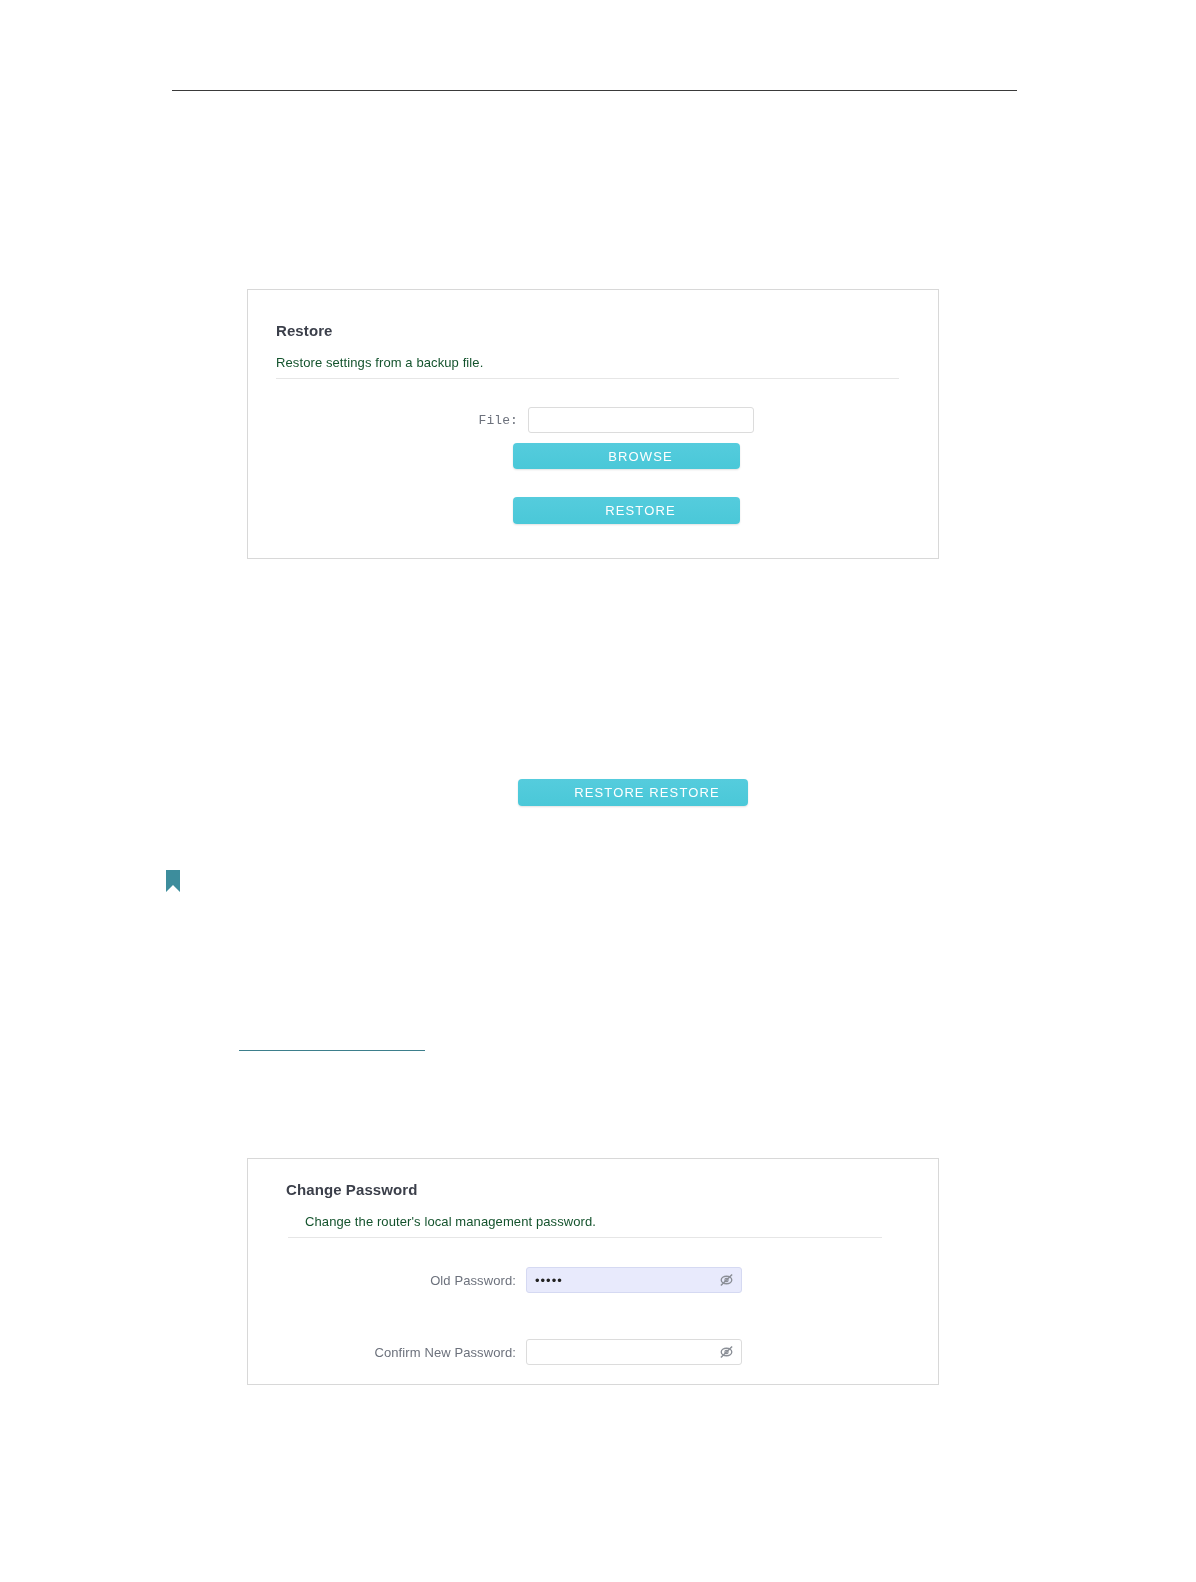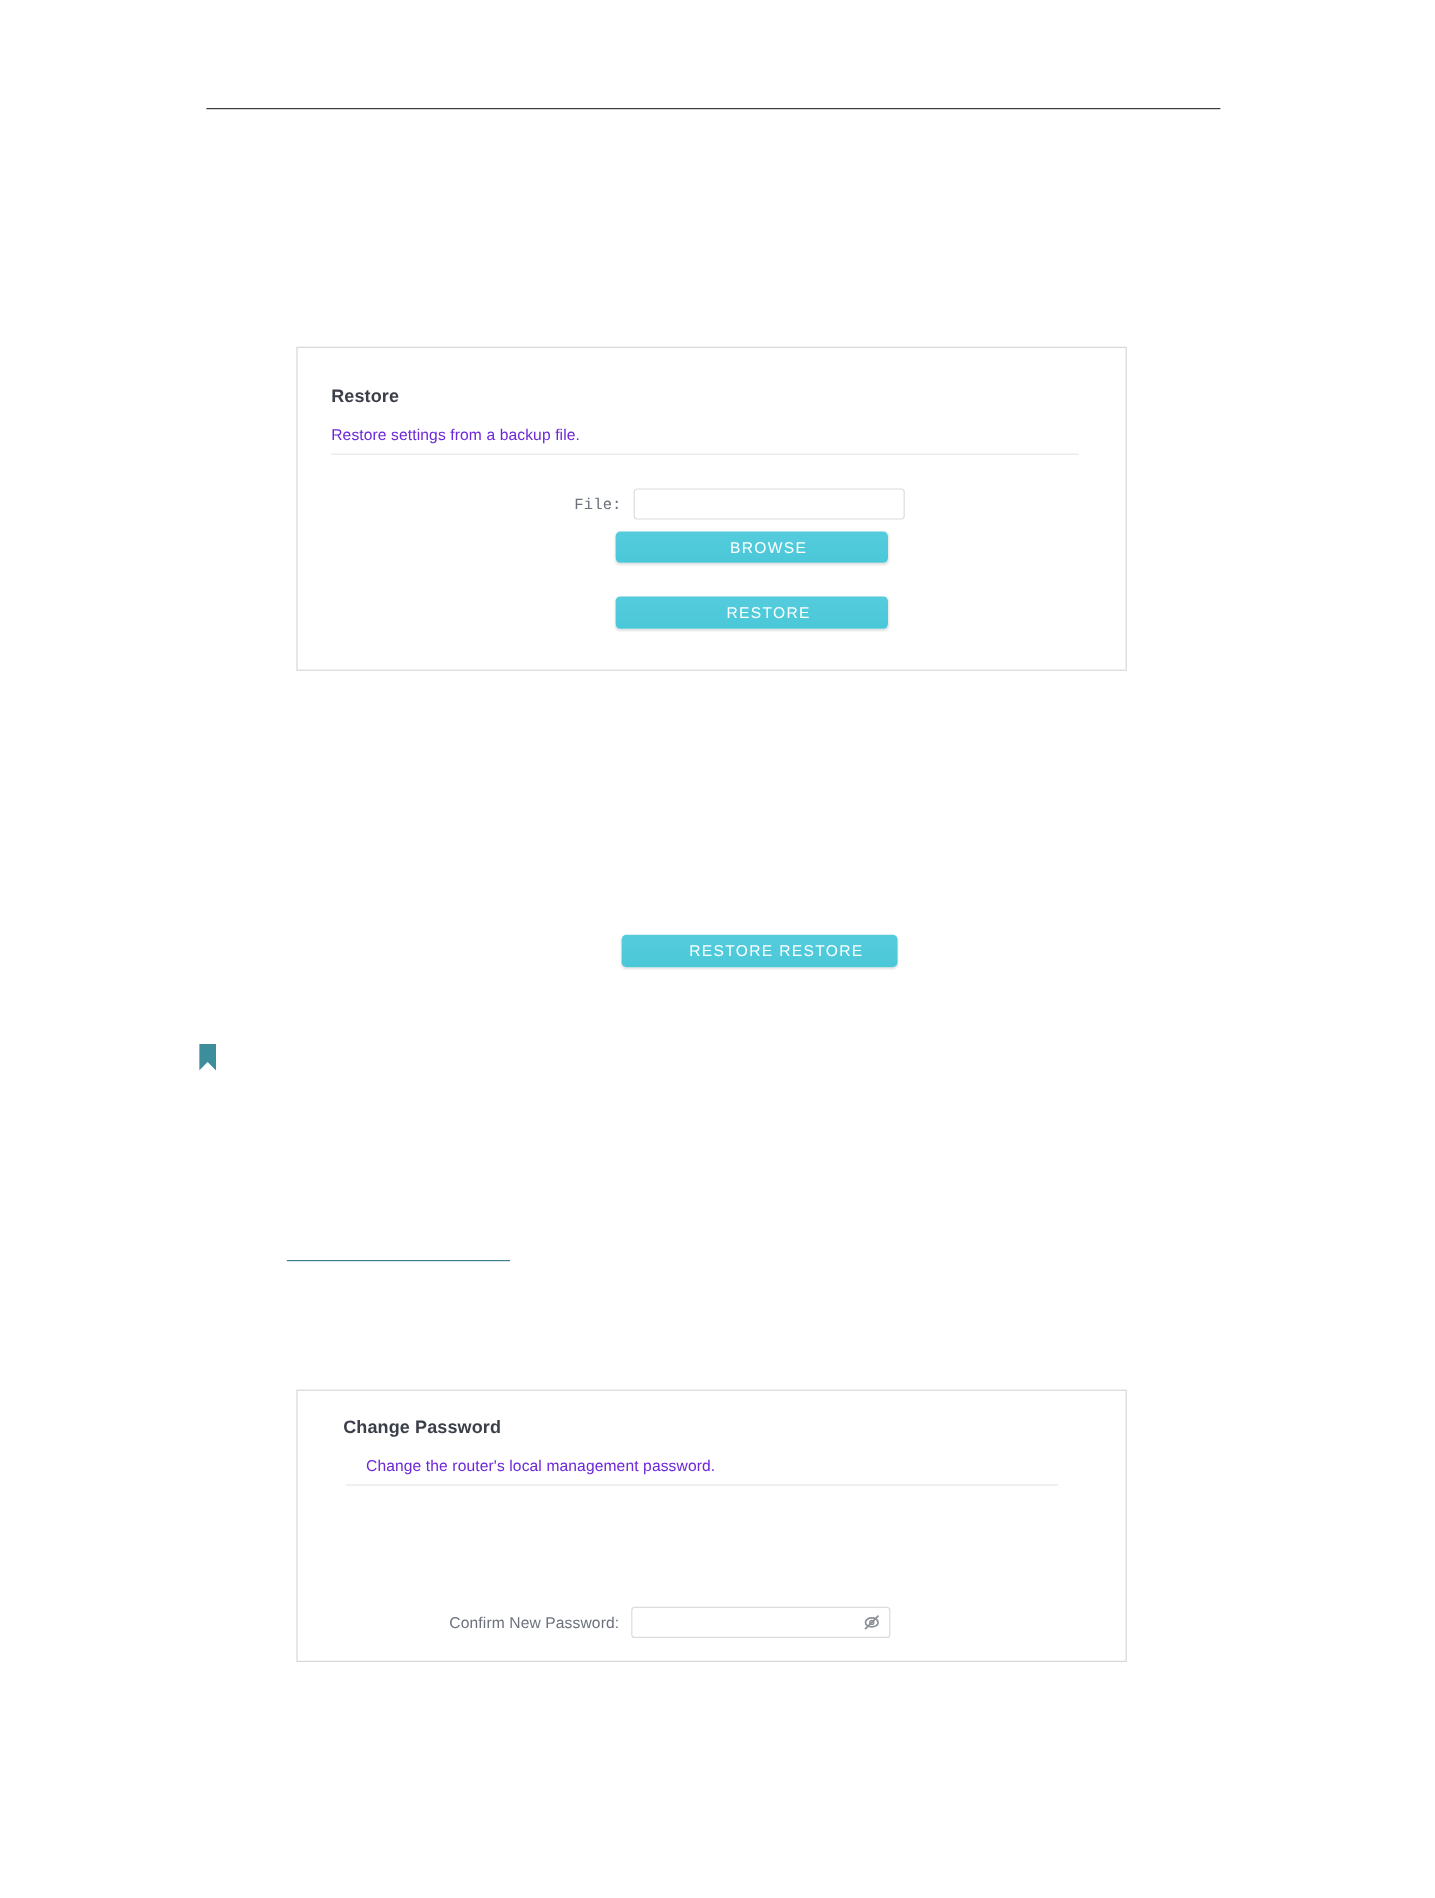--- a/index.html
+++ b/index.html
@@ -46,21 +46,21 @@
     font-size: 15px;
     font-weight: bold;
     color: #3b3f4a;
     letter-spacing: .1px;
     white-space: nowrap;
   }
 
   .card-subtitle {
     position: absolute;
     font-size: 13px;
-    color: #6d28d9;
+    color: #14532d;
     letter-spacing: .1px;
     white-space: nowrap;
   }
 
   .card-divider {
     position: absolute;
     height: 0;
     border-top: 1px solid #e6e6e6;
   }
 
@@ -217,20 +217,33 @@
     </svg>
   </span>
 
   <div class="link-underline"></div>
 
   <section class="card" id="card-password">
     <h2 class="card-title">Change Password</h2>
     <p class="card-subtitle">Change the router's local management password.</p>
     <div class="card-divider"></div>
 
+    <div class="pwd-row" id="row-old">
+      <span class="field-label">Old Password:</span>
+      <span class="pwd-wrap filled">
+        <input class="text-input" type="text" value="•••••" style="">
+        <span class="eye-icon">
+          <svg viewBox="0 0 20 20" width="17" height="17" aria-hidden="true">
+            <ellipse cx="10" cy="10" rx="6.2" ry="4.4" fill="none" stroke="currentColor" stroke-width="1.6"></ellipse>
+            <circle cx="10" cy="10" r="1.9" fill="none" stroke="currentColor" stroke-width="1.4"></circle>
+            <line x1="3.4" y1="16.6" x2="16.6" y2="3.4" stroke="currentColor" stroke-width="1.7"></line>
+          </svg>
+        </span>
+      </span>
+    </div>
 
 
     <div class="pwd-row" id="row-confirm">
       <span class="field-label">Confirm New Password:</span>
       <span class="pwd-wrap">
         <input class="text-input" type="text" value="" style="">
         <span class="eye-icon">
           <svg viewBox="0 0 20 20" width="17" height="17" aria-hidden="true">
             <ellipse cx="10" cy="10" rx="6.2" ry="4.4" fill="none" stroke="currentColor" stroke-width="1.6"></ellipse>
             <circle cx="10" cy="10" r="1.9" fill="none" stroke="currentColor" stroke-width="1.4"></circle>

